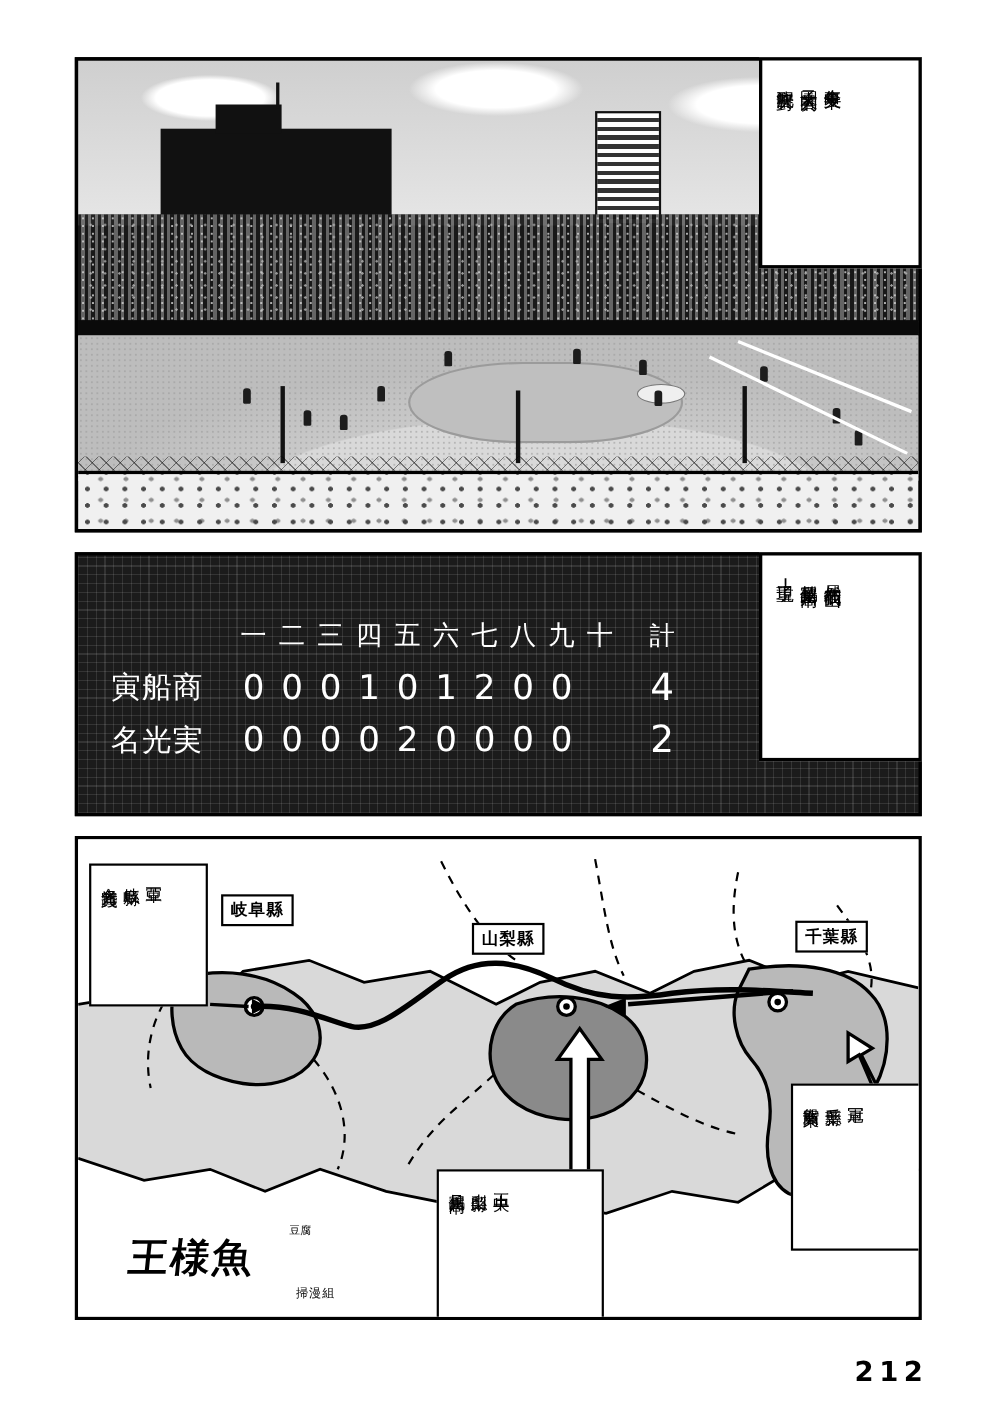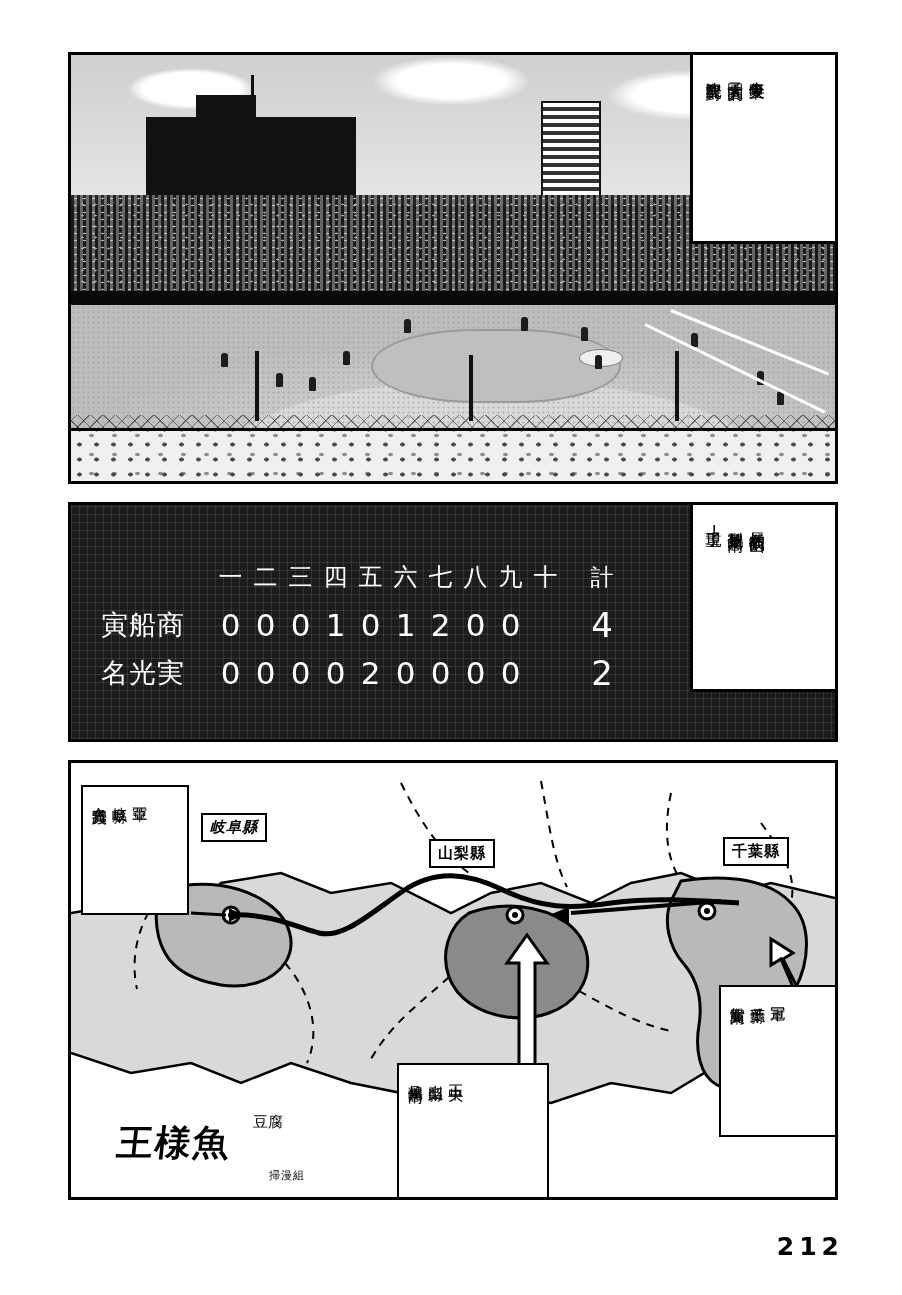--- a/index.html
+++ b/index.html
@@ -280,21 +280,21 @@
   }
   .logo-sub {
     position: absolute;
     right: 12px; bottom: 2px;
     font-size: 11px;
     letter-spacing: 1px;
   }
   .logo-badge {
     position: absolute;
     right: 34px; top: -4px;
-    font-size: 15px;
+    font-size: 10px;
     line-height: 1.05;
     text-align: center;
     font-family: "DejaVu Serif", serif;
   }
 
   #page-number {
     position: absolute;
     right: 58px; top: 1232px;
     font-size: 25px;
     letter-spacing: 5px;
@@ -475,21 +475,21 @@
       </g>
 
       <path d="M120,150 L155,152" stroke="#000" stroke-width="3" fill="none"></path>
       <polygon points="158,145 172,152 158,159" fill="#000"></polygon>
 
       <polygon points="448,330 448,200 436,200 456,172 476,200 464,200 464,330" fill="#fff" stroke="#000" stroke-width="3"></polygon>
 
       <polygon points="730,232 712,196 722,190 700,176 700,202 710,196 728,238" fill="#fff" stroke="#000" stroke-width="3"></polygon>
     </svg>
 
-    <div class="map-label" style="left:130px; top:50px;font-style:italic;">岐阜縣</div>
+    <div class="map-label" style="left:130px; top:50px;">岐阜縣</div>
     <div class="map-label" style="left:358px; top:76px;">山梨縣</div>
     <div class="map-label" style="left:652px; top:74px;">千葉縣</div>
 
     <div style="position:absolute; left:10px; top:22px; width:108px; height:130px; background:#fff; border:2px solid #000; padding:8px 6px; box-sizing:border-box;">
       <div class="vtext" style="font-size:15px;">亞軍
 岐阜縣
 名光實踐</div>
     </div>
 
     <div class="callout" style="left:648px; top:222px; width:106px; height:132px;">

